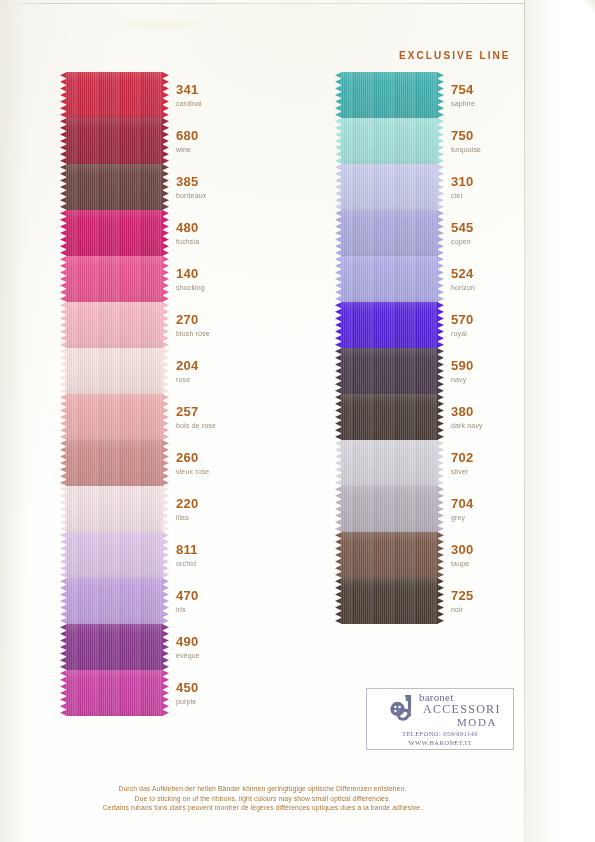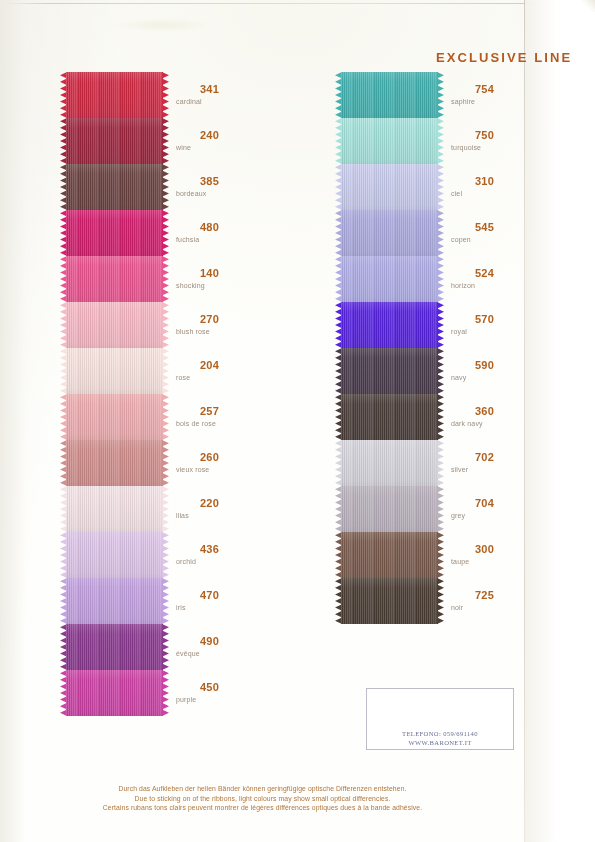--- a/index.html
+++ b/index.html
@@ -42,22 +42,22 @@
     position:absolute;left:112px;top:18px;width:100px;height:14px;
     background:radial-gradient(ellipse at center, rgba(243,241,226,.95) 0%, rgba(255,255,255,0) 72%);
   }
   .corner-fold{
     position:absolute;right:0;top:0;width:14px;height:12px;
     background:linear-gradient(225deg,#eceadf 0%, #ffffff 60%);
   }
 
   
   .exclusive-line{
-    position:absolute;left:436px;top:50px;
-    font-size:13px;font-weight:bold;letter-spacing:2.1px;
+    position:absolute;left:399px;top:50px;
+    font-size:10px;font-weight:bold;letter-spacing:2.1px;
     color:#b5591f;
     font-family:"Liberation Sans", sans-serif;
     text-transform:uppercase;
     white-space:nowrap;
   }
 
   
   .column{position:absolute;}
   #col-left{left:66px;top:72px;}
   #col-right{left:341px;top:72px;}
@@ -97,23 +97,22 @@
   
   .label{
     position:absolute;
     left:110px;
     top:11px;
     width:90px;
     line-height:1.15;
     white-space:nowrap;
   }
   .label .code{
-    font-size:11px;font-weight:bold;color:#b0611f;letter-spacing:.25px;
+    font-size:13px;font-weight:bold;color:#b0611f;letter-spacing:.25px;
     display:block;
-    margin-left:24px;
   }
   .label .name{
     font-size:7px;color:#9c8d7e;letter-spacing:.15px;
     display:block;margin-top:2px;
   }
 
   
   #logo-card{
     position:absolute;left:366px;top:688px;
     width:148px;height:62px;
@@ -206,21 +205,21 @@
         <div class="ribbon" style="background: rgb(158, 39, 64);">
           <div class="ribs"></div>
           <div class="shade"></div>
         </div>
         <div class="zig right">
           <svg width="7" height="46" viewBox="0 0 7 46">
             <path d="M 0 0 L 7 3.2857142857142856 L 0 6.571428571428571 L 7 9.857142857142858 L 0 13.142857142857142 L 7 16.428571428571427 L 0 19.714285714285715 L 7 23 L 0 26.285714285714285 L 7 29.57142857142857 L 0 32.857142857142854 L 7 36.14285714285714 L 0 39.42857142857143 L 7 42.714285714285715 L 0 46 Z" fill="#9e2740"></path>
           </svg>
         </div>
         <div class="label">
-          <span class="code">240</span>
+          <span class="code">680</span>
           <span class="name">wine</span>
         </div>
       </div>
       <div class="swatch-row">
         <div class="zig left">
           <svg width="7" height="46" viewBox="0 0 7 46">
             <path d="M 7 0 L 0 3.2857142857142856 L 7 6.571428571428571 L 0 9.857142857142858 L 7 13.142857142857142 L 0 16.428571428571427 L 7 19.714285714285715 L 0 23 L 7 26.285714285714285 L 0 29.57142857142857 L 7 32.857142857142854 L 0 36.14285714285714 L 7 39.42857142857143 L 0 42.714285714285715 L 7 46 Z" fill="#6b4442"></path>
           </svg>
         </div>
         <div class="ribbon" style="background: rgb(107, 68, 66);">
@@ -386,21 +385,21 @@
         <div class="ribbon" style="background: rgb(221, 197, 232);">
           <div class="ribs"></div>
           <div class="shade"></div>
         </div>
         <div class="zig right">
           <svg width="7" height="46" viewBox="0 0 7 46">
             <path d="M 0 0 L 7 3.2857142857142856 L 0 6.571428571428571 L 7 9.857142857142858 L 0 13.142857142857142 L 7 16.428571428571427 L 0 19.714285714285715 L 7 23 L 0 26.285714285714285 L 7 29.57142857142857 L 0 32.857142857142854 L 7 36.14285714285714 L 0 39.42857142857143 L 7 42.714285714285715 L 0 46 Z" fill="#ddc5e8"></path>
           </svg>
         </div>
         <div class="label">
-          <span class="code">436</span>
+          <span class="code">811</span>
           <span class="name">orchid</span>
         </div>
       </div>
       <div class="swatch-row">
         <div class="zig left">
           <svg width="7" height="46" viewBox="0 0 7 46">
             <path d="M 7 0 L 0 3.2857142857142856 L 7 6.571428571428571 L 0 9.857142857142858 L 7 13.142857142857142 L 0 16.428571428571427 L 7 19.714285714285715 L 0 23 L 7 26.285714285714285 L 0 29.57142857142857 L 7 32.857142857142854 L 0 36.14285714285714 L 7 39.42857142857143 L 0 42.714285714285715 L 7 46 Z" fill="#c3a1e0"></path>
           </svg>
         </div>
         <div class="ribbon" style="background: rgb(195, 161, 224);">
@@ -608,21 +607,21 @@
         <div class="ribbon" style="background: rgb(75, 62, 58);">
           <div class="ribs"></div>
           <div class="shade"></div>
         </div>
         <div class="zig right">
           <svg width="7" height="46" viewBox="0 0 7 46">
             <path d="M 0 0 L 7 3.2857142857142856 L 0 6.571428571428571 L 7 9.857142857142858 L 0 13.142857142857142 L 7 16.428571428571427 L 0 19.714285714285715 L 7 23 L 0 26.285714285714285 L 7 29.57142857142857 L 0 32.857142857142854 L 7 36.14285714285714 L 0 39.42857142857143 L 7 42.714285714285715 L 0 46 Z" fill="#4b3e3a"></path>
           </svg>
         </div>
         <div class="label">
-          <span class="code">360</span>
+          <span class="code">380</span>
           <span class="name">dark navy</span>
         </div>
       </div>
       <div class="swatch-row">
         <div class="zig left">
           <svg width="7" height="46" viewBox="0 0 7 46">
             <path d="M 7 0 L 0 3.2857142857142856 L 7 6.571428571428571 L 0 9.857142857142858 L 7 13.142857142857142 L 0 16.428571428571427 L 7 19.714285714285715 L 0 23 L 7 26.285714285714285 L 0 29.57142857142857 L 7 32.857142857142854 L 0 36.14285714285714 L 7 39.42857142857143 L 0 42.714285714285715 L 7 46 Z" fill="#d7d5dd"></path>
           </svg>
         </div>
         <div class="ribbon" style="background: rgb(215, 213, 221);">
@@ -695,20 +694,38 @@
           </svg>
         </div>
         <div class="label">
           <span class="code">725</span>
           <span class="name">noir</span>
         </div>
       </div>
     </div>
 
   <div id="logo-card">
+    <div class="logo-top">
+      <div class="logo-mark">
+        <svg viewBox="0 0 31 26" width="31" height="26" aria-hidden="true">
+          <circle cx="8.5" cy="14" r="7.2" fill="#6f7499"></circle>
+          <circle cx="6.4" cy="12" r="1.25" fill="#ffffff"></circle>
+          <circle cx="10.6" cy="12" r="1.25" fill="#ffffff"></circle>
+          <circle cx="6.4" cy="16" r="1.25" fill="#ffffff"></circle>
+          <circle cx="10.6" cy="16" r="1.25" fill="#ffffff"></circle>
+          <path d="M17.5 1 L20.5 1 L20.5 14 Q20.5 23.5 14.4 24.2 Q9.2 24.6 9.6 19.4 Q10.2 14.8 15.6 15.1 Q20.5 15.5 20.5 20" fill="none" stroke="#6f7499" stroke-width="3.1" stroke-linecap="round"></path>
+          <path d="M16.8 1.2 L22.6 4.2 L16.8 6.6 Z" fill="#6f7499"></path>
+        </svg>
+      </div>
+      <div class="logo-words">
+        <span class="w1">baronet</span>
+        <span class="w2">ACCESSORI</span>
+        <span class="w3">MODA</span>
+      </div>
+    </div>
     <div class="logo-contact">
       <span>TELEFONO: 059/691140</span>
       <span>WWW.BARONET.IT</span>
     </div>
   </div>
 
   <div id="footer">
     <span>Durch das Aufkleben der hellen Bänder können geringfügige optische Differenzen entstehen.</span>
     <span>Due to sticking on of the ribbons, light colours may show small optical differencies.</span>
     <span>Certains rubans tons clairs peuvent montrer de légères différences optiques dues à la bande adhésive.</span>

